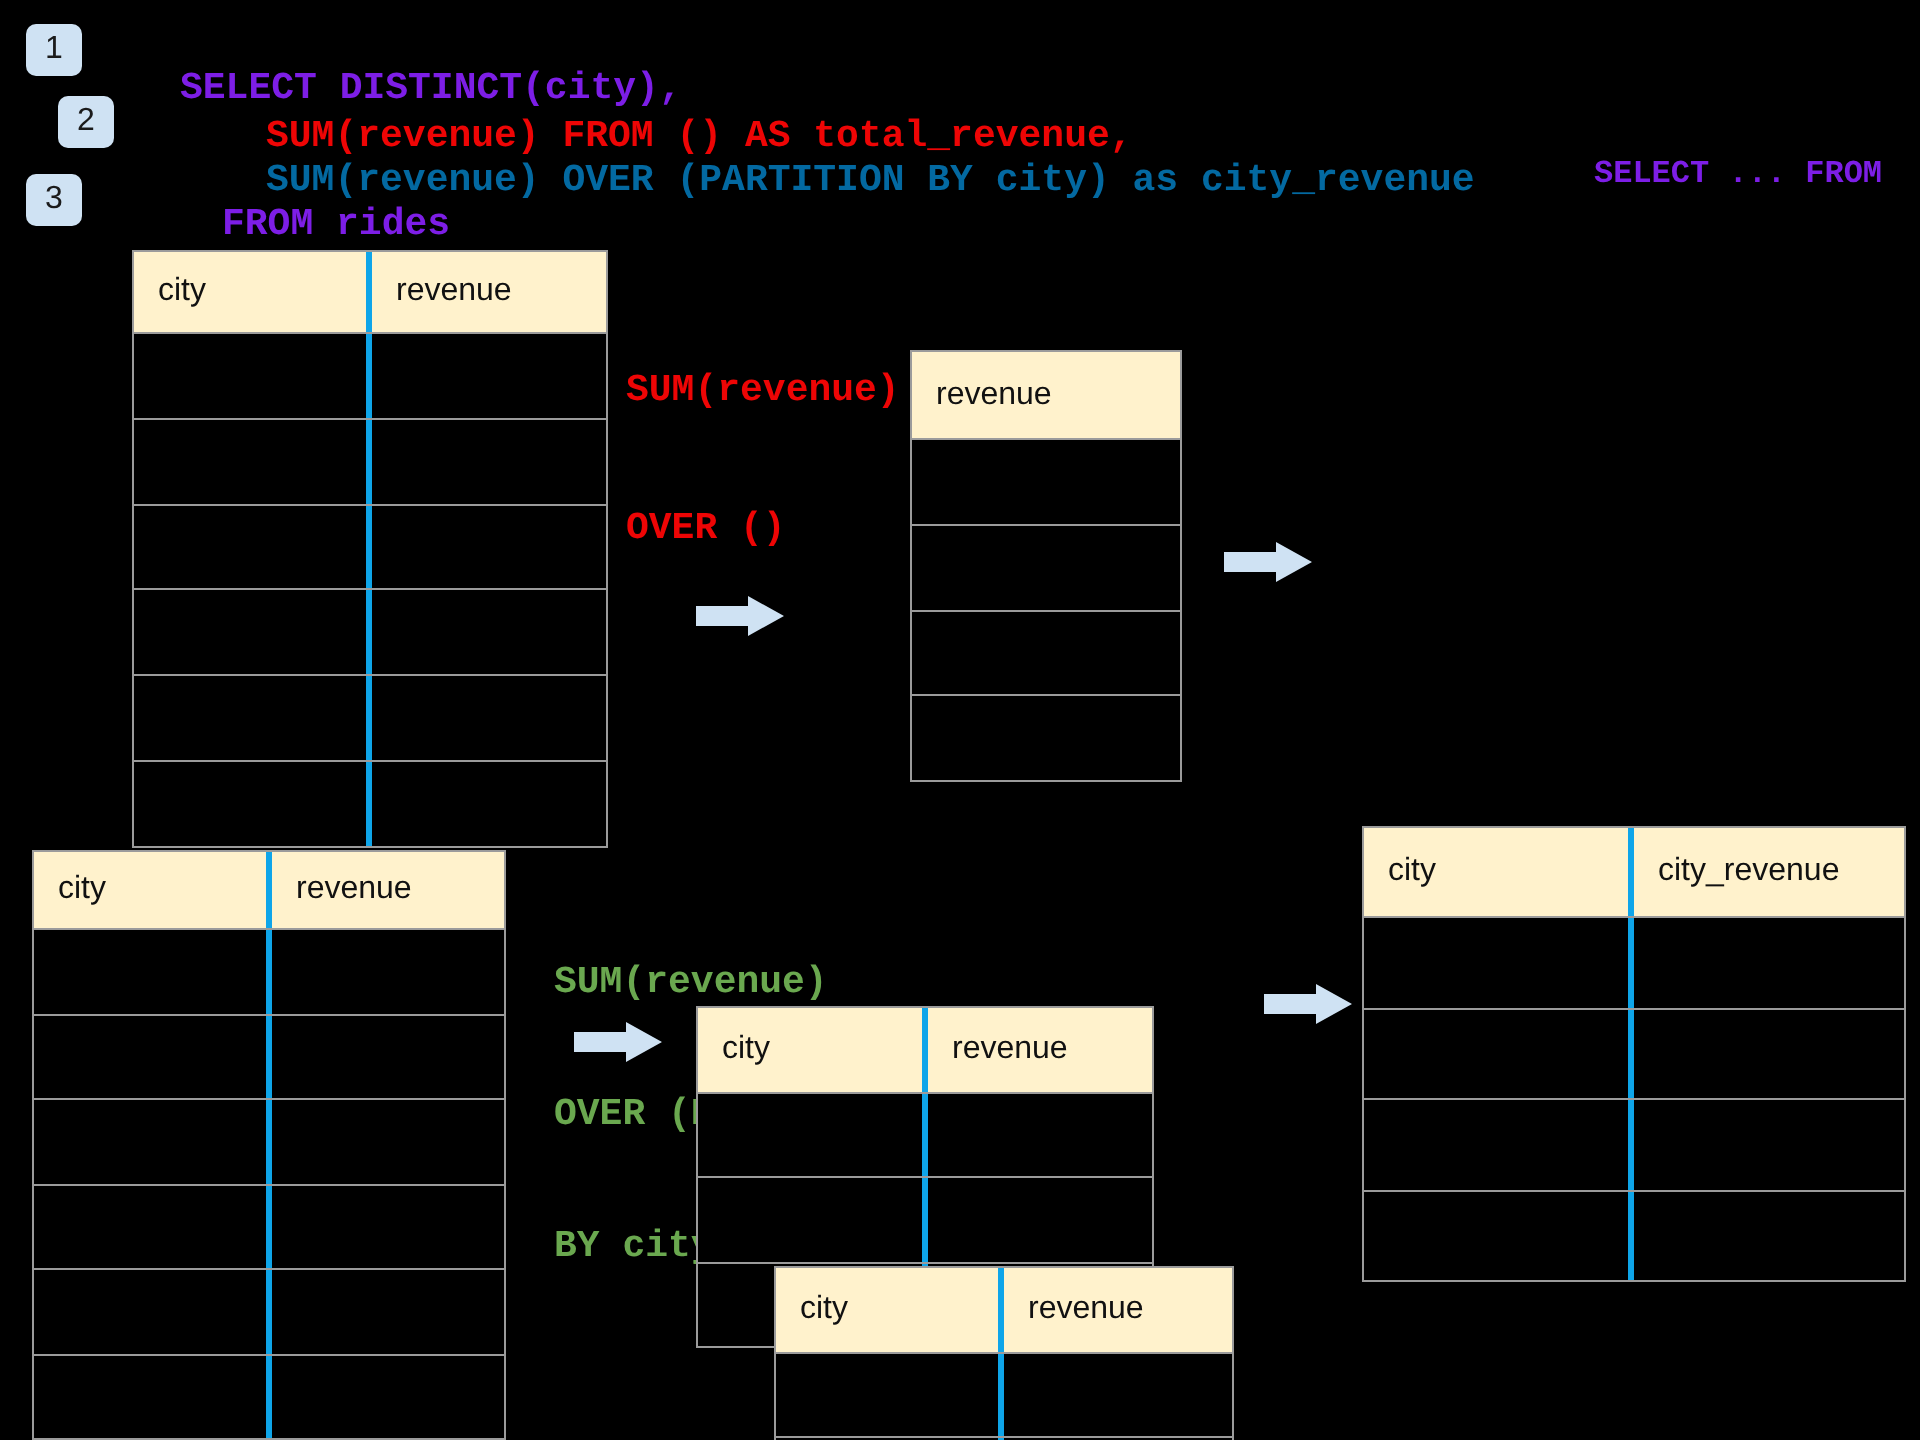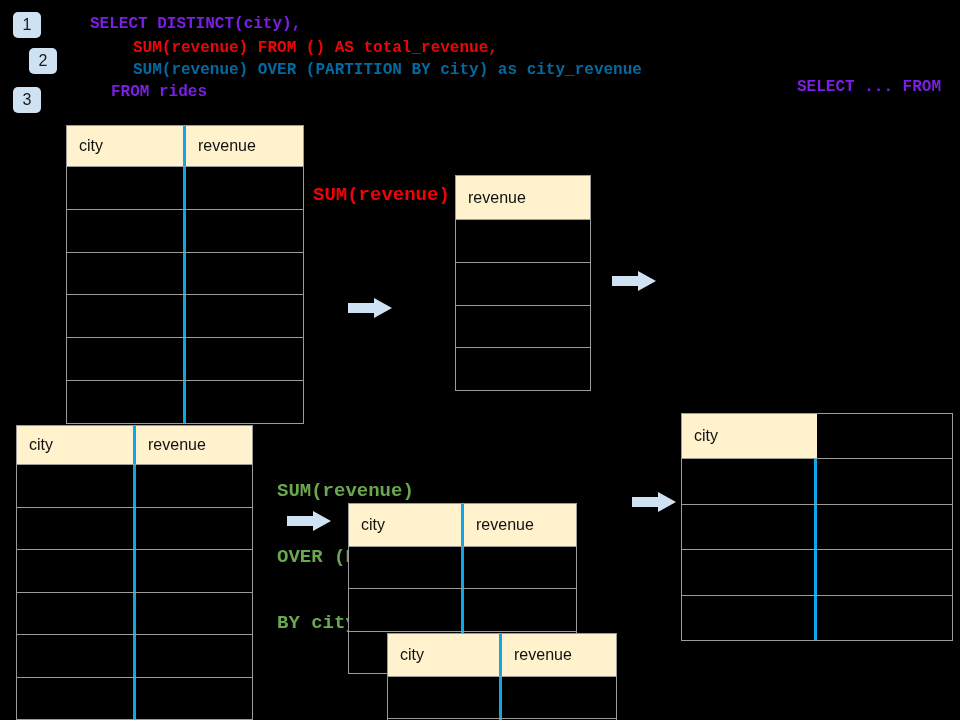--- a/index.html
+++ b/index.html
@@ -17,21 +17,21 @@
     color: #1b1b1b; font-size: 16px; font-family: "Liberation Sans", sans-serif;
   }
   #badge-1 { left: 13px; top: 12px; }
   #badge-2 { left: 29px; top: 48px; }
   #badge-3 { left: 13px; top: 87px; }
 
   
   .code-line {
     position: absolute; white-space: pre;
     font-family: "Liberation Mono", monospace; font-weight: bold;
-    font-size: 16px; line-height: 22px;
+    font-size: 19px; line-height: 22px; margin-top: 20px;
   }
   #code-l1 { left: 90px;  top: 13px;  }
   #code-l2 { left: 133px; top: 37px;  }
   #code-l3 { left: 133px; top: 59px;  }
   #code-l4 { left: 111px; top: 81px;  }
   #code-l5 { left: 111px; top: 103px; }
 
   .mono-label {
     position: absolute; white-space: pre;
     font-family: "Liberation Mono", monospace; font-weight: bold;
@@ -90,20 +90,21 @@
   <div class="code-line" id="code-l2" style="color: rgb(238, 5, 5);">SUM(revenue) FROM () AS total_revenue,</div>
   <div class="code-line" id="code-l3" style="color: #0369a1;">SUM(revenue) OVER (PARTITION BY city) as city_revenue</div>
   <div class="code-line" id="code-l4" style="color: rgb(125, 30, 230);">FROM rides</div>
 
   <div class="mono-label" id="side-note" style="color: rgb(125, 30, 230);">
     <div>SELECT ... FROM</div>
   </div>
 
   <div class="mono-label" id="label-total" style="color: rgb(238, 5, 5);">
     <div>SUM(revenue)</div>
+    <div>OVER ()</div>
   </div>
 
   <div class="mono-label" id="label-partition" style="color: rgb(106, 168, 79);">
     <div>SUM(revenue)</div>
     <div>OVER (PARTITION</div>
     <div>BY city)</div>
   </div>
 
   <div class="tbl" id="tbl-source-top">
       <div class="trow thead">
@@ -215,20 +216,21 @@
       </div>
       <div class="trow">
         <div class="tcell"></div>
         <div class="tcell"></div>
       </div>
     </div>
 
   <div class="tbl" id="tbl-city-revenue">
       <div class="trow thead">
         <div class="tcell">city</div>
+        <div class="tcell">city_revenue</div>
       </div>
       <div class="trow">
         <div class="tcell"></div>
         <div class="tcell"></div>
       </div>
       <div class="trow">
         <div class="tcell"></div>
         <div class="tcell"></div>
       </div>
       <div class="trow">

